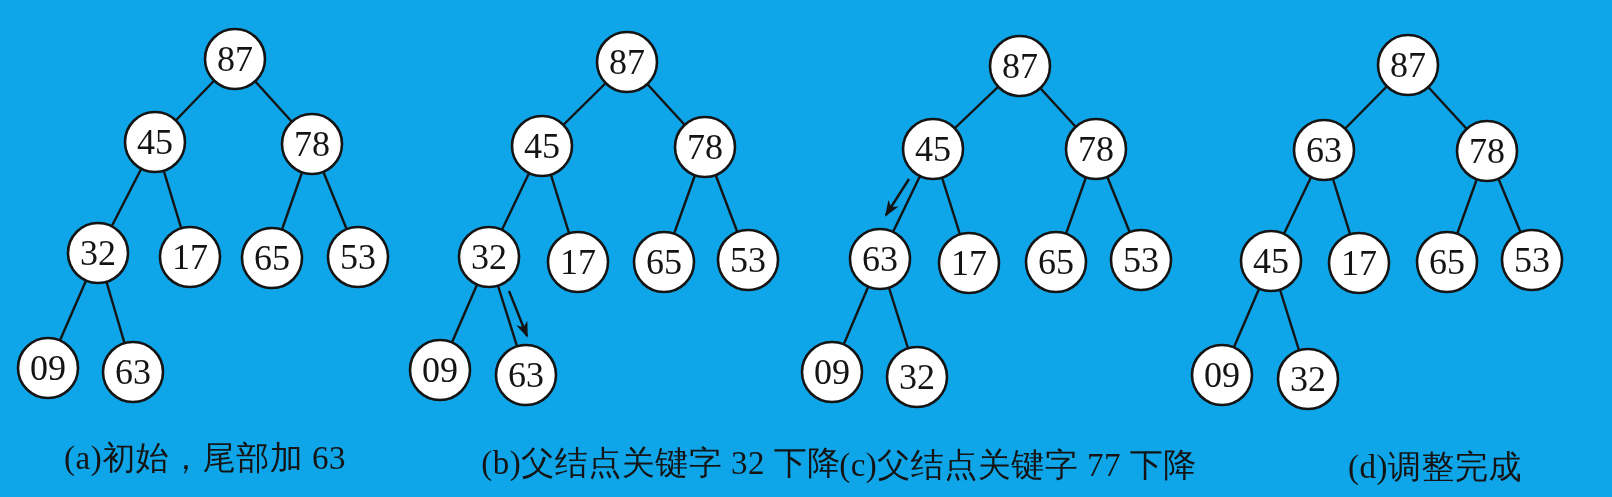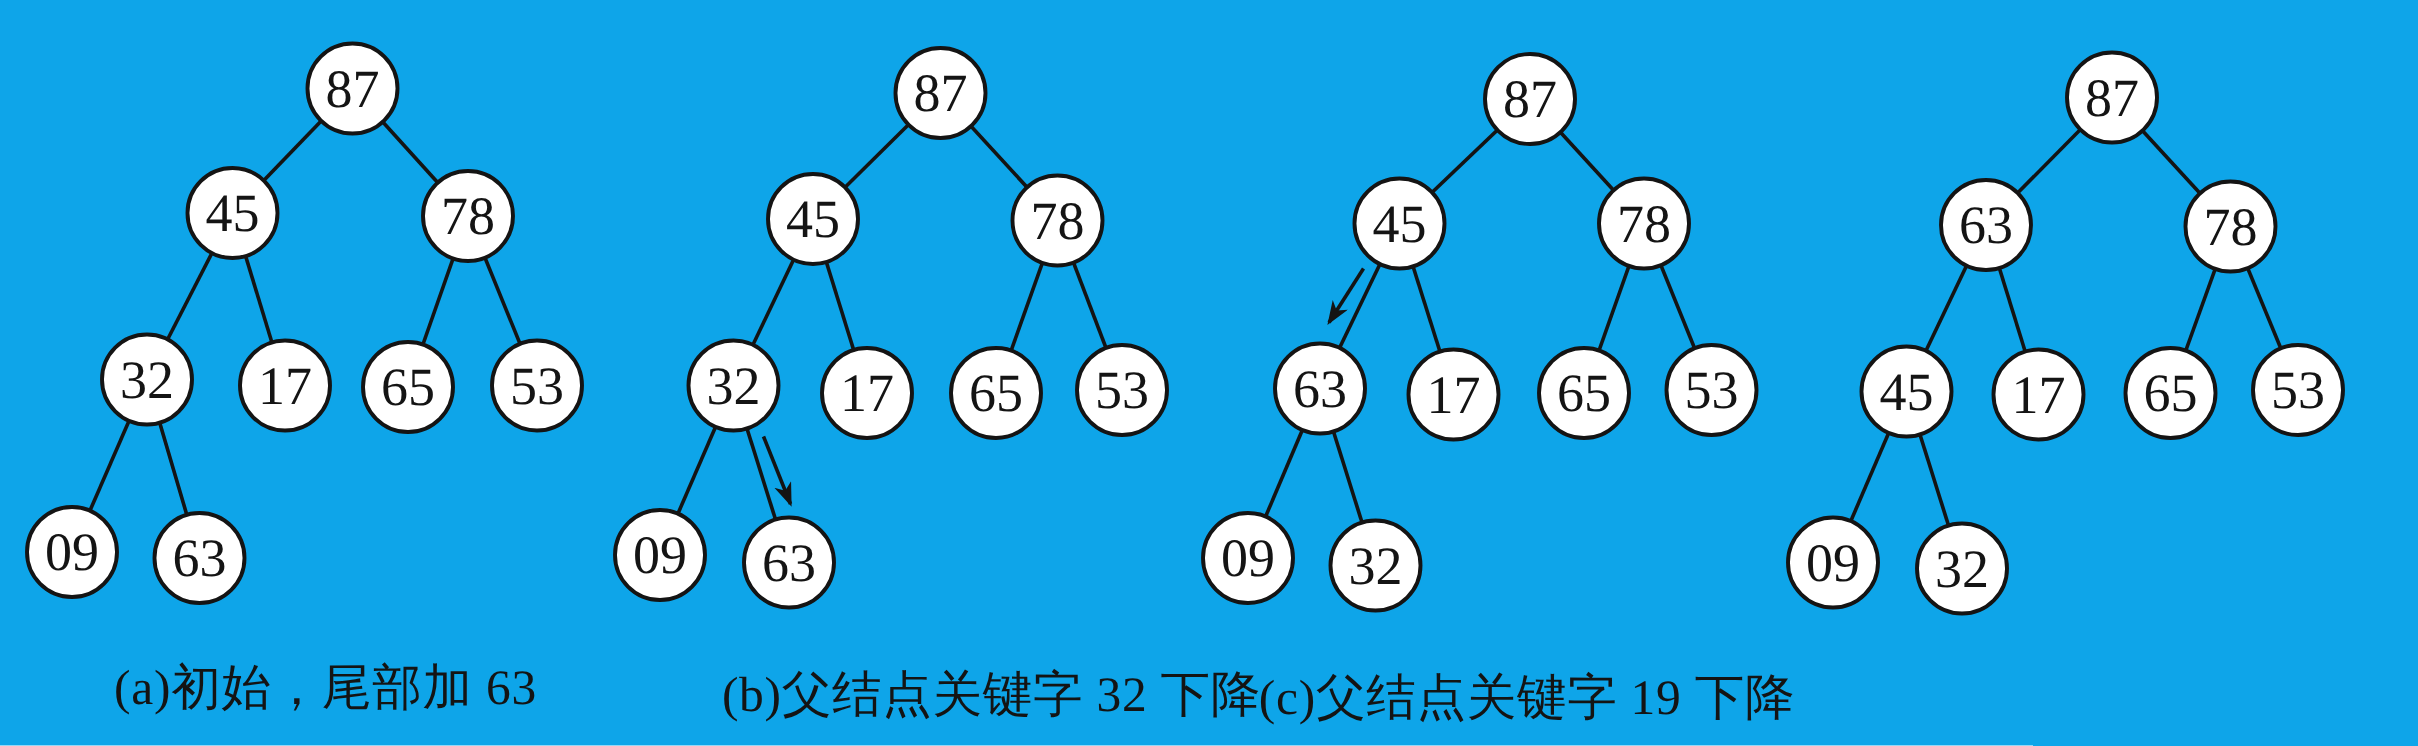--- a/index.html
+++ b/index.html
@@ -150,16 +150,17 @@
         <text x="1447" y="274" class="node-label">65</text>
         <circle cx="1532" cy="260" r="30" class="node-circle"></circle>
         <text x="1532" y="272" class="node-label">53</text>
         <circle cx="1222" cy="375" r="30" class="node-circle"></circle>
         <text x="1222" y="387" class="node-label">09</text>
         <circle cx="1308" cy="379" r="30" class="node-circle"></circle>
         <text x="1308" y="391" class="node-label">32</text>
       </g>
     </svg>
 
-  <div class="caption" style="left:205px;  top:436px;margin-left:12px;">(a)初始，尾部加 63</div>
+  <div class="caption" style="left:205px;  top:436px;">(a)初始，尾部加 63</div>
   <div class="caption" style="left:616px;  top:441px;margin-left:45px;">(b)父结点关键字 32 下降</div>
-  <div class="caption" style="left:1018px; top:443px;">(c)父结点关键字 19 下降</div>
+  <div class="caption" style="left:1018px; top:443px;">(c)父结点关键字 77 下降</div>
+  <div class="caption" style="left:1435px; top:445px;">(d)调整完成</div>
 </div>
 
 </body></html>

